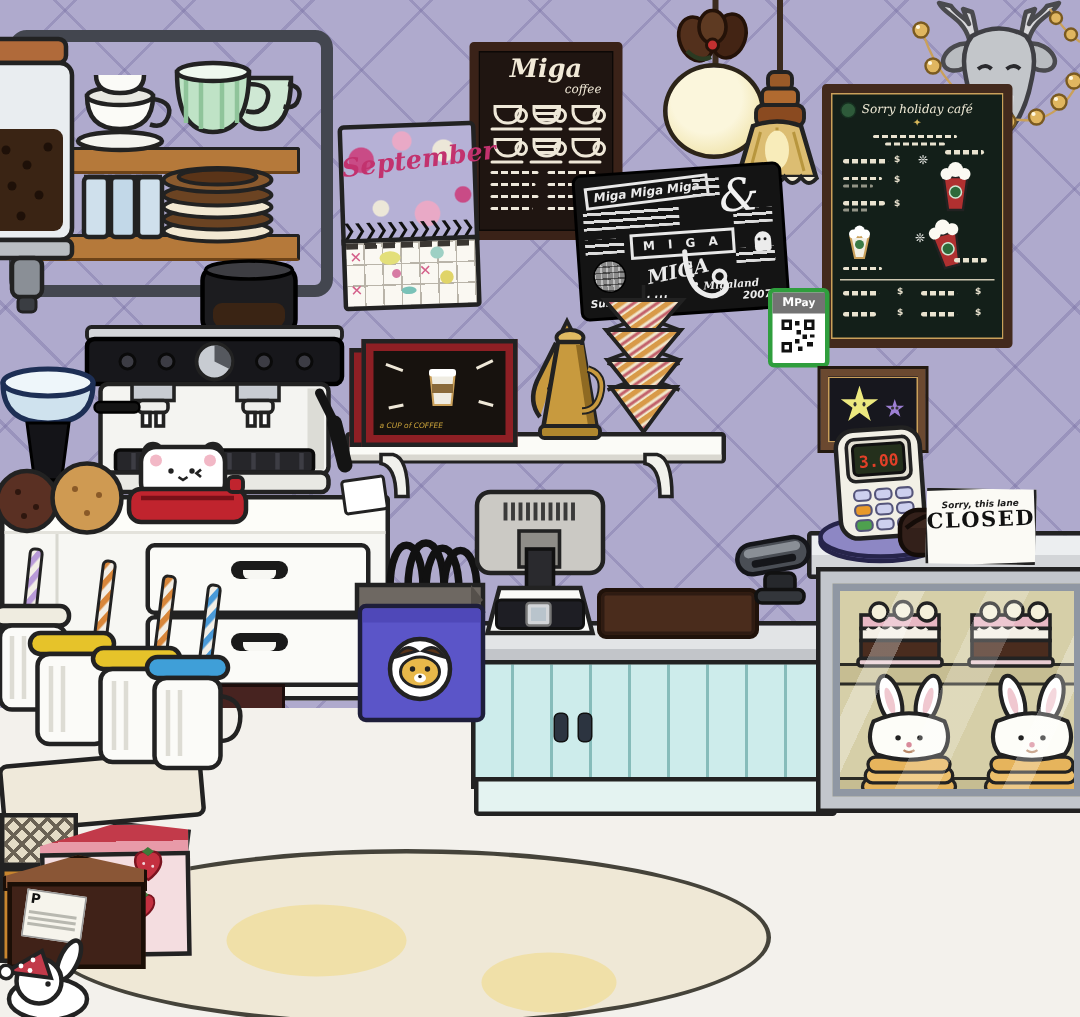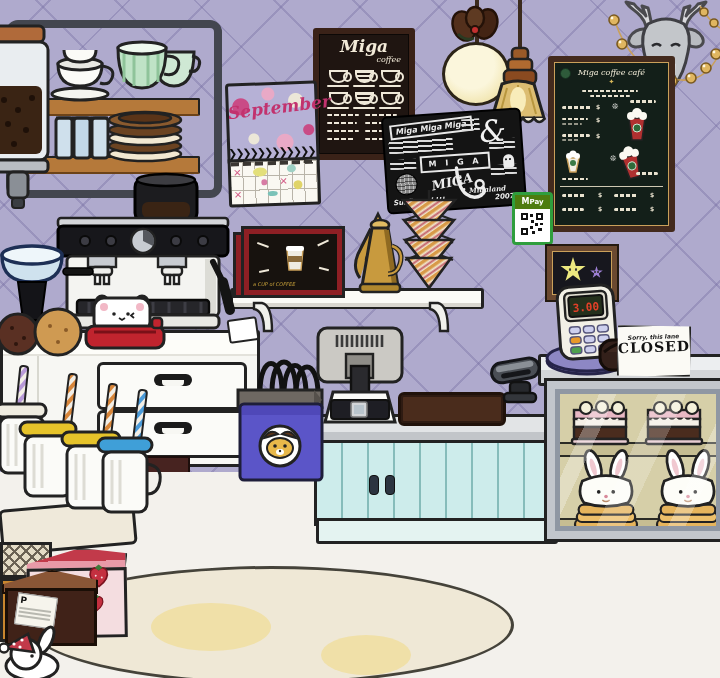--- a/index.html
+++ b/index.html
@@ -63,21 +63,21 @@
 
   .holiday{left:548px;top:56px;width:115px;height:164px;background:#131f19;border:6px solid #432a1d;border-radius:3px;box-shadow:inset 0 0 0 1px #caa05a;}
   .h-title{position:absolute;left:0;right:0;top:6px;text-align:center;color:#f2ecd8;font-family:"DejaVu Serif",serif;font-style:italic;font-size:8px;white-space:nowrap;}
   .h-star{position:absolute;left:0;right:0;top:16px;text-align:center;color:#d8b85a;font-size:7px;}
   .wsquig{height:2px;background:repeating-linear-gradient(90deg,#e9e2cf 0 4px,rgba(0,0,0,0) 4px 6px);border-radius:2px;position:absolute;}
   .price{position:absolute;color:#e9e2cf;font-size:6px;font-weight:bold;}
   .snow{position:absolute;color:#f2f2ee;font-size:8px;}
   .h-div{position:absolute;left:6px;right:6px;height:1px;background:#cfc8b2;}
 
   .mpay{left:512px;top:192px;width:35px;height:47px;background:#fff;border:3px solid #2f9e3d;border-radius:4px;}
-  .mpay-head{position:absolute;left:0;top:0;width:100%;height:14px;background:#4d7c0f;color:#fff;font-size:7px;font-weight:bold;text-align:center;line-height:14px;}
+  .mpay-head{position:absolute;left:0;top:0;width:100%;height:14px;background:#737373;color:#fff;font-size:7px;font-weight:bold;text-align:center;line-height:14px;}
   .mpay-head b{font-size:8px;}
 
   .star-frame{left:547px;top:246px;width:60px;height:44px;background:#17171e;border:5px solid #6b4930;outline:2px solid #241a10;box-shadow:inset 0 0 0 1px #caa05a;}
   .star{position:absolute;clip-path:polygon(50% 0%,61% 35%,98% 35%,68% 57%,79% 91%,50% 70%,21% 91%,32% 57%,2% 35%,39% 35%);}
   .star .eye{position:absolute;width:2px;height:3px;background:#333;border-radius:50%;}
 
   
   .wshelf{left:230px;top:288px;width:248px;height:15px;background:#fbfbf7;border:3px solid #222;border-radius:3px;}
   .wshelf::after{content:"";position:absolute;left:0;right:0;bottom:-1px;height:4px;background:#d9d7d0;}
   .bracket{width:22px;height:28px;}
@@ -317,21 +317,21 @@
         <circle cx="18" cy="24" r="1.4" fill="#ececec"></circle>
     </svg>
     <div class="p-brush">MIGA</div>
     <div class="p-small" style="left:5px;bottom:5px">Surfboard !!!</div>
     <div class="p-small" style="right:18px;bottom:12px;font-family:'DejaVu Serif',serif">Migaland</div>
     <div class="p-small" style="right:10px;bottom:4px">2007</div>
     <div class="ghost"></div>
   </div>
 
   <div class="abs holiday">
-    <div class="h-title">Miga coffee café</div>
+    <div class="h-title">Sorry holiday café</div>
     <div class="h-star">✦</div>
     <div class="blob" style="left:6px;top:6px;width:9px;height:9px;background:#2e5a3a;border:1px solid #163020"></div>
     <div class="wsquig" style="left:28px;top:28px;width:56px"></div>
     <div class="wsquig" style="left:36px;top:33px;width:40px"></div>
 
     <div class="wsquig" style="left:8px;top:44px;width:30px;height:3px"></div>
     <span class="price" style="left:42px;top:41px">$</span>
     <div class="wsquig" style="left:8px;top:56px;width:26px"></div>
     <div class="wsquig" style="left:8px;top:61px;width:20px;opacity:.6"></div>
     <span class="price" style="left:42px;top:54px">$</span>

